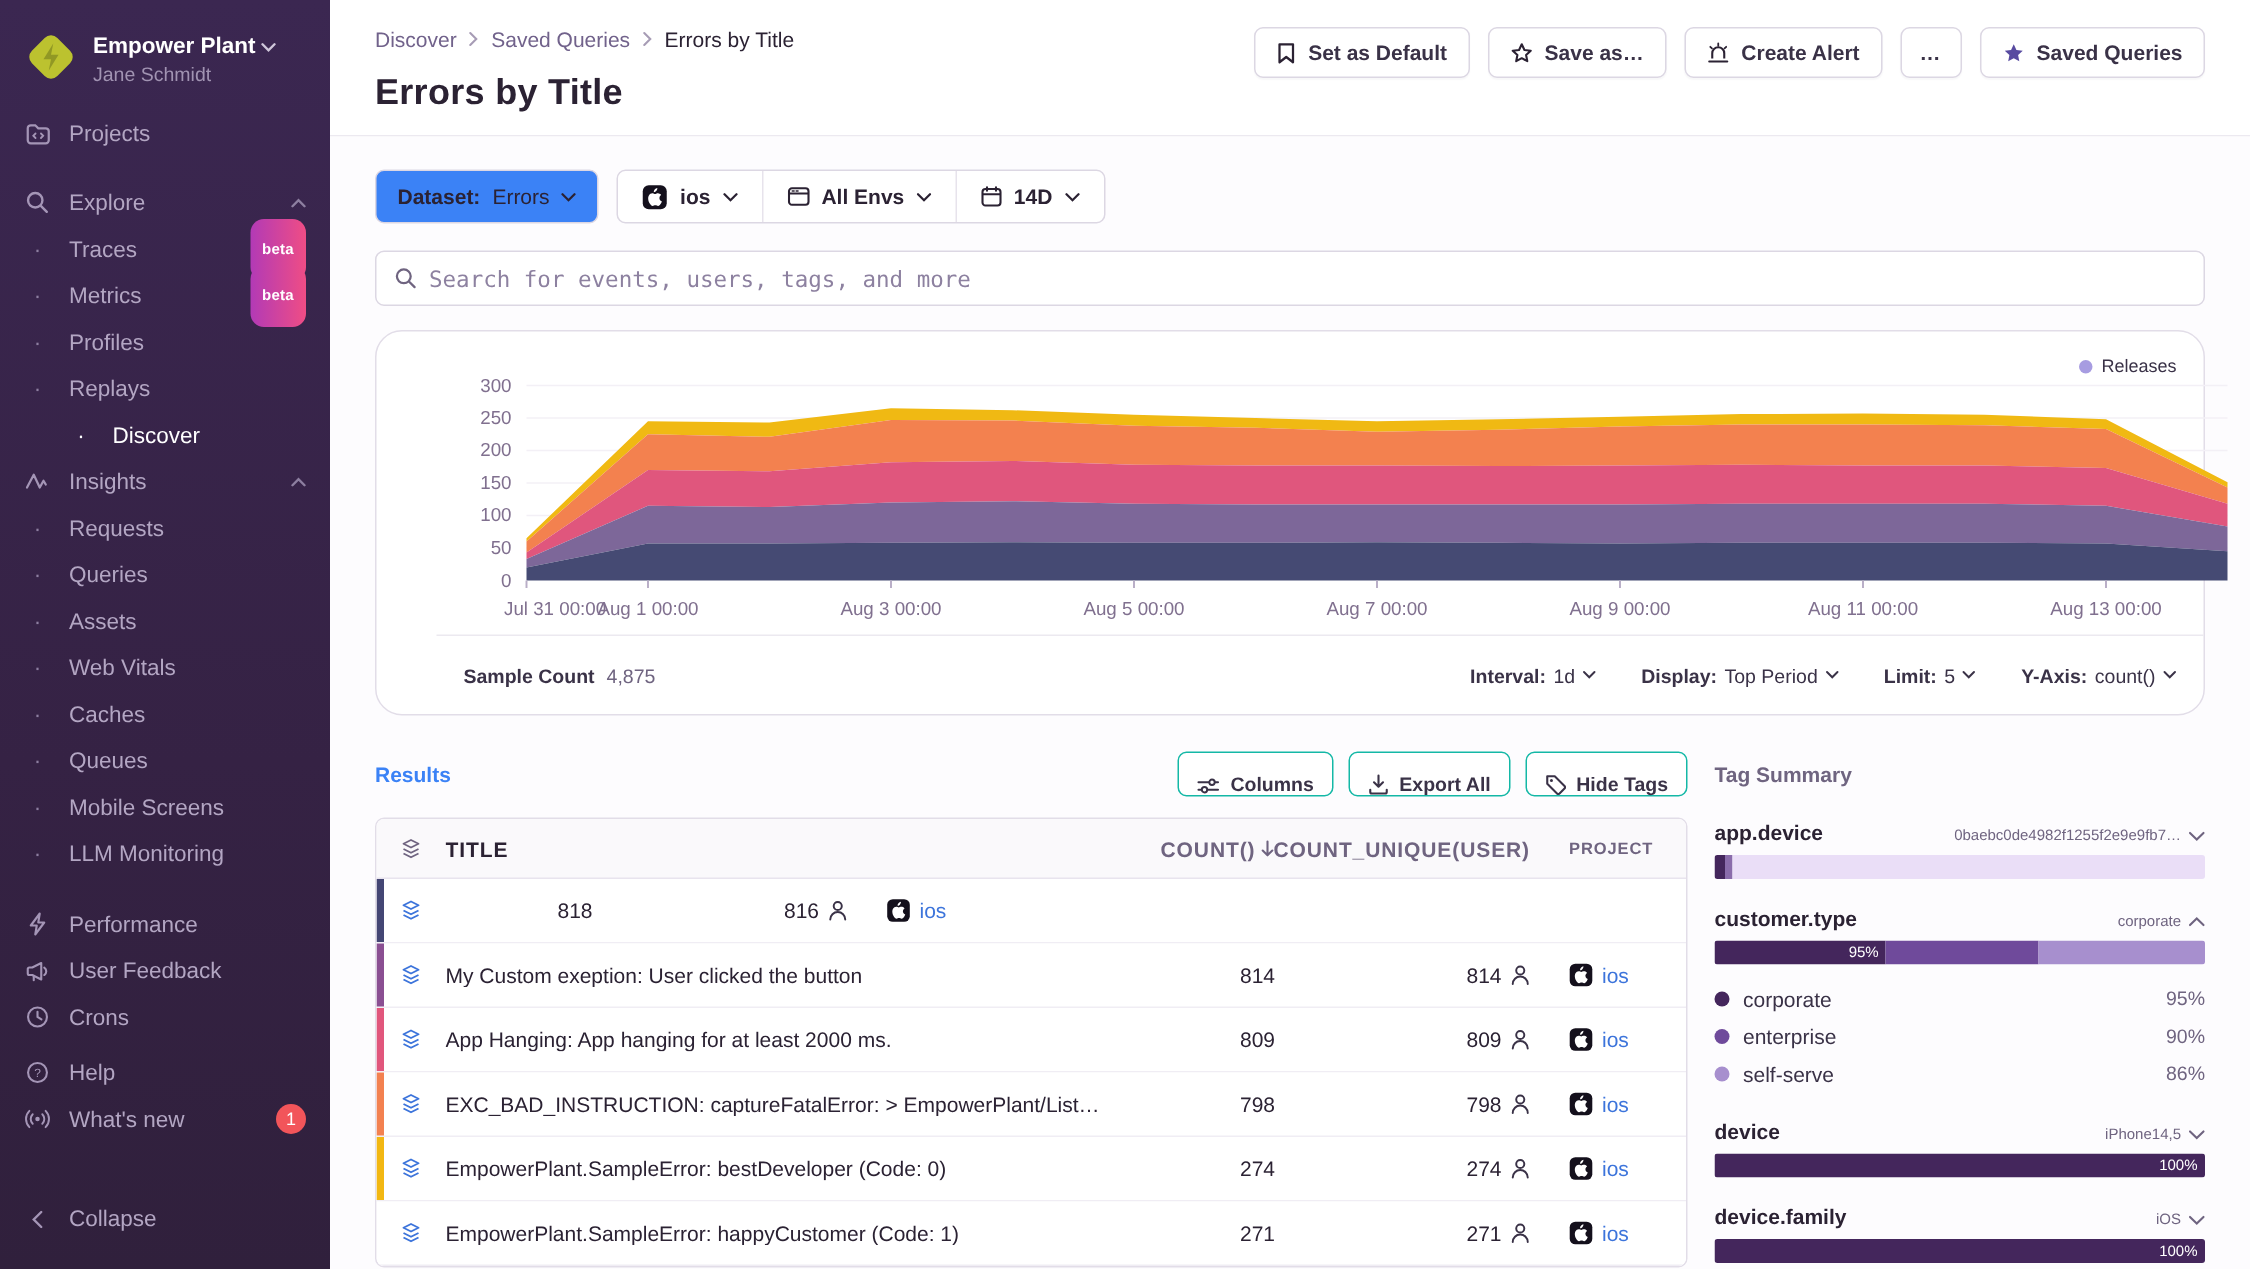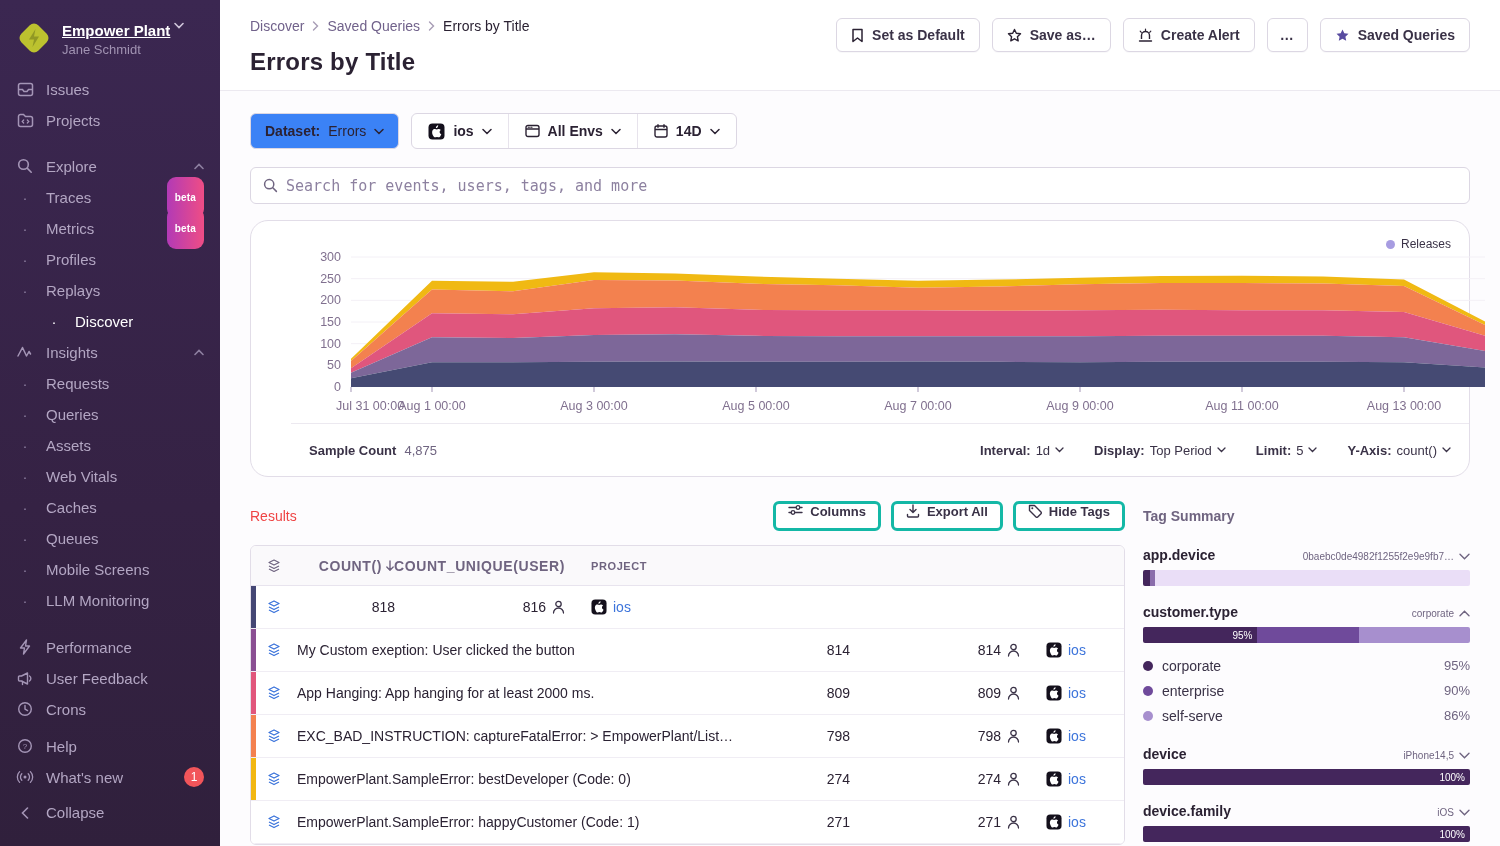--- a/index.html
+++ b/index.html
@@ -5,21 +5,21 @@
   * { margin:0; padding:0; box-sizing:border-box; }
   html,body { width:1500px; height:846px; overflow:hidden; }
   body { display:flex; font-family:"Liberation Sans", sans-serif; background:#fff; color:#2b2233; }
   svg { display:block; }
 
   
   .sidebar { width:220px; min-width:220px; height:846px; background:linear-gradient(180deg,#3b2751 0%,#352244 60%,#30203c 100%); color:#b3a6c3; display:flex; flex-direction:column; padding:14px 0 18px 0; position:relative; }
   .org-row { display:flex; align-items:flex-start; gap:10px; padding:6px 16px 16px 16px; }
   .org-logo { width:36px; height:36px; position:relative; flex:none; }
   .org-meta { line-height:1.2; padding-top:2px; }
-  .org-name { color:#fff; font-weight:700; font-size:15px; display:flex; align-items:flex-start; gap:4px; white-space:nowrap;text-decoration:underline; }
+  .org-name { color:#fff; font-weight:700; font-size:15px; display:flex; align-items:center; gap:4px; white-space:nowrap; }
   .org-user { color:#a193b2; font-size:13px; margin-top:2px; }
   .nav { display:flex; flex-direction:column; }
   .nav-item { display:flex; align-items:center; gap:12px; height:31px; padding:0 16px; font-size:15px; color:#b3a6c3; cursor:pointer; position:relative; }
   .nav-item .nico { width:18px; display:flex; justify-content:center; color:#a495b6; flex:none; }
   .nav-sub { display:flex; align-items:center; gap:12px; height:31px; padding:0 16px 0 16px; font-size:15px; color:#b3a6c3; cursor:pointer; position:relative; }
   .nav-sub .dot { width:18px; text-align:center; color:#8d7fa0; font-size:15px; flex:none; }
   .nav-sub.active { color:#fff; }
   .active-pill { position:absolute; left:10px; right:10px; top:1px; bottom:1px; background:rgba(255,255,255,.10); border-radius:5px; z-index:0; }
   .active-bar { position:absolute; left:0; top:2px; bottom:2px; width:5px; background:#6c5fc7; border-radius:0 3px 3px 0; }
   .nav-sub > *, .nav-item > * { position:relative; z-index:1; }
@@ -65,23 +65,23 @@
   .foot-left { font-size:13px; color:#6f6480; display:flex; gap:8px; align-items:center; }
   .foot-left b { color:#3a3247; font-weight:700; }
   .foot-right { display:flex; gap:30px; align-items:center; font-size:13px; color:#3a3247; }
   .foot-ctl { display:flex; align-items:center; gap:5px; cursor:pointer; }
   .foot-ctl b { font-weight:700; }
   .foot-ctl .val { color:#3a3247; }
 
   
   .results-grid { display:grid; grid-template-columns:875px 1fr; gap:18px; }
   .results-head { display:flex; align-items:center; justify-content:space-between; margin-bottom:12px; height:34px; }
-  .sec-title { font-size:14px; font-weight:400; color:#ef4444; }
+  .sec-title { font-size:14px; font-weight:700; color:#3b82f6; }
   .small-btns { display:flex; gap:10px; }
-  .btn-sm { display:inline-flex; align-items:flex-start; gap:7px; height:30px; padding:0 12px; background:#fff; border:3px solid #14b8a6; border-radius:6px; font-size:13px; font-weight:700; color:#3a3247; cursor:pointer; }
+  .btn-sm { display:inline-flex; align-items:flex-end; gap:7px; height:30px; padding:0 12px; background:#fff; border:1px solid #14b8a6; border-radius:6px; font-size:13px; font-weight:700; color:#3a3247; cursor:pointer; }
 
   .table-card { background:#fff; border:1px solid #e2dde8; border-radius:6px; overflow:hidden; }
   .t-head { display:flex; align-items:center; background:#faf9fb; border-bottom:1px solid #e8e4ee; height:40px; font-size:11px; font-weight:700; letter-spacing:.6px; color:#6f6480; text-transform:uppercase; }
   .t-row { display:flex; align-items:center; height:43px; border-bottom:1px solid #f0edf4; position:relative; background:#fff; }
   .strip { position:absolute; left:0; top:0; bottom:0; width:5px; }
   .c-icon { width:46px; display:flex; justify-content:center; flex:none; }
   .c-title { flex:1; font-size:14px; color:#2b2233; white-space:nowrap; overflow:hidden; text-overflow:ellipsis; padding-right:10px; }
   .c-count { width:110px; text-align:right; font-size:14px; padding-right:12px; flex:none; }
   .c-unique { width:170px; text-align:right; font-size:14px; flex:none; display:flex; justify-content:flex-end; align-items:center; gap:6px; padding-right:12px; }
   .c-proj { width:92px; flex:none; display:flex; align-items:center; gap:6px; padding-left:14px; }
@@ -121,29 +121,20 @@
             <svg width="10" height="7" viewBox="0 0 10 7">
               <path d="M1 1.5 L5 5.5 L9 1.5" stroke="#cfc6da" stroke-width="1.6" fill="none" stroke-linecap="round"></path>
             </svg>
           </span>
       </div>
       <div class="org-user">Jane Schmidt</div>
     </div>
   </div>
 
   <div class="nav">
-    <div class="nav-item">
-      <span class="nico">
-          <svg width="17" height="17" viewBox="0 0 17 17">
-            <rect x="1.5" y="2.5" width="14" height="12" rx="2" stroke="#a495b6" stroke-width="1.5" fill="none"></rect>
-            <path d="M1.5 8.5 h4 l1.5 2 h3 l1.5 -2 h4" stroke="#a495b6" stroke-width="1.5" fill="none"></path>
-          </svg>
-        </span>
-      <span>Issues</span>
-    </div>
     <div class="nav-item">
       <span class="nico">
           <svg width="17" height="17" viewBox="0 0 17 17">
             <path d="M1.5 4.5 a2 2 0 0 1 2-2 h3 l2 2 h5 a2 2 0 0 1 2 2 v6 a2 2 0 0 1-2 2 h-10 a2 2 0 0 1-2-2 Z" stroke="#a495b6" stroke-width="1.5" fill="none"></path>
             <path d="M6.7 8 L5.2 9.5 L6.7 11 M10.3 8 L11.8 9.5 L10.3 11" stroke="#a495b6" stroke-width="1.2" fill="none" stroke-linecap="round"></path>
           </svg>
         </span>
       <span>Projects</span>
     </div>
 
@@ -556,20 +547,21 @@
 
         <div class="table-card">
           <div class="t-head">
             <span class="c-icon">
                 <svg width="16" height="16" viewBox="0 0 16 16">
                   <path d="M8 2 L13 4.5 L8 7 L3 4.5 Z" stroke="#6f6480" stroke-width="1.2" fill="none" stroke-linejoin="round"></path>
                   <path d="M3 8 L8 10.5 L13 8" stroke="#6f6480" stroke-width="1.2" fill="none" stroke-linejoin="round"></path>
                   <path d="M3 11 L8 13.5 L13 11" stroke="#6f6480" stroke-width="1.2" fill="none" stroke-linejoin="round"></path>
                 </svg>
               </span>
+            <span class="c-title">TITLE</span>
             <span class="c-count hdr-sort" style="justify-content:flex-end; display:flex">
               <span>COUNT()</span>
               <span>
                   <svg width="10" height="12" viewBox="0 0 10 12">
                     <path d="M5 1 v9 M1.8 7 L5 10.2 L8.2 7" stroke="#6f6480" stroke-width="1.4" fill="none" stroke-linecap="round" stroke-linejoin="round"></path>
                   </svg>
                 </span>
             </span>
             <span class="c-unique">COUNT_UNIQUE(USER)</span>
             <span class="c-proj">PROJECT</span>

